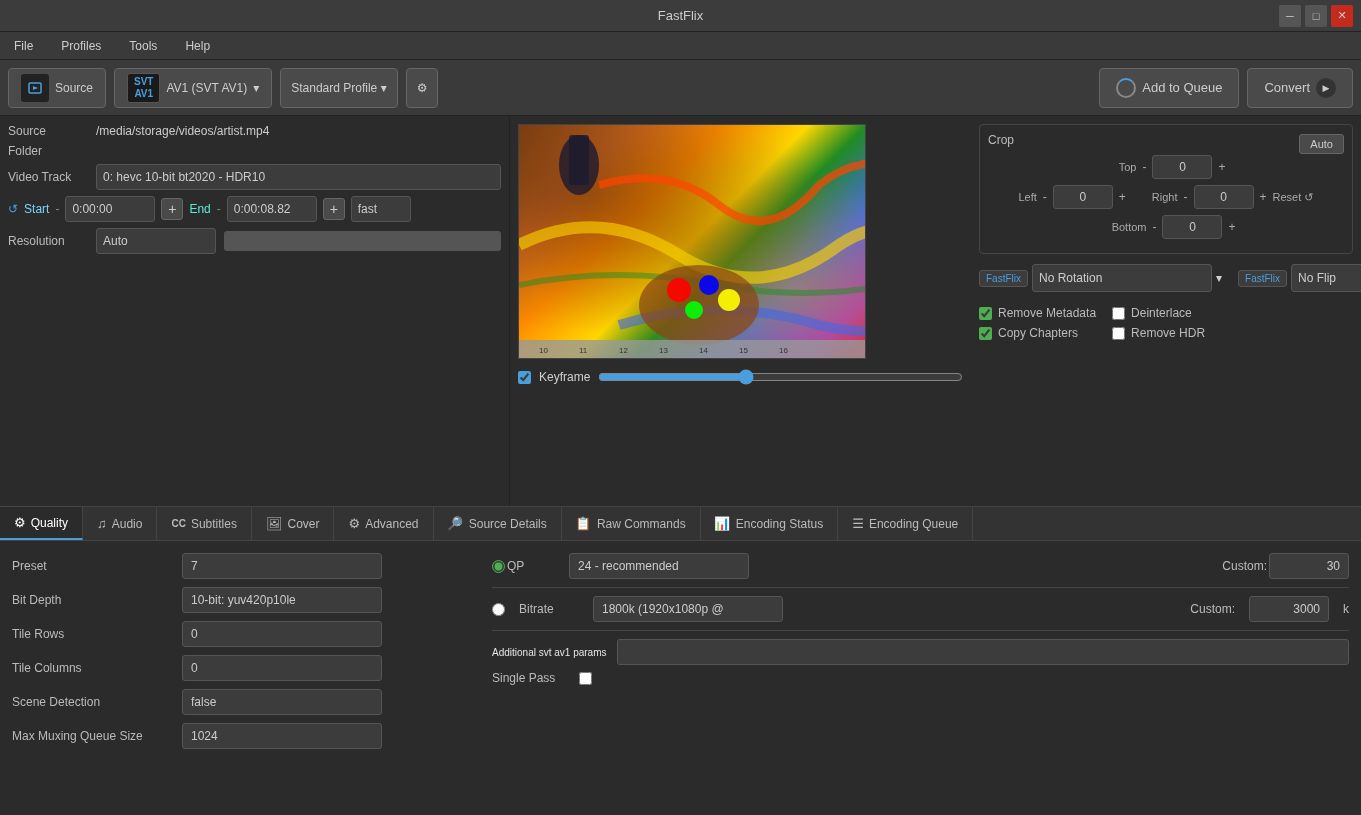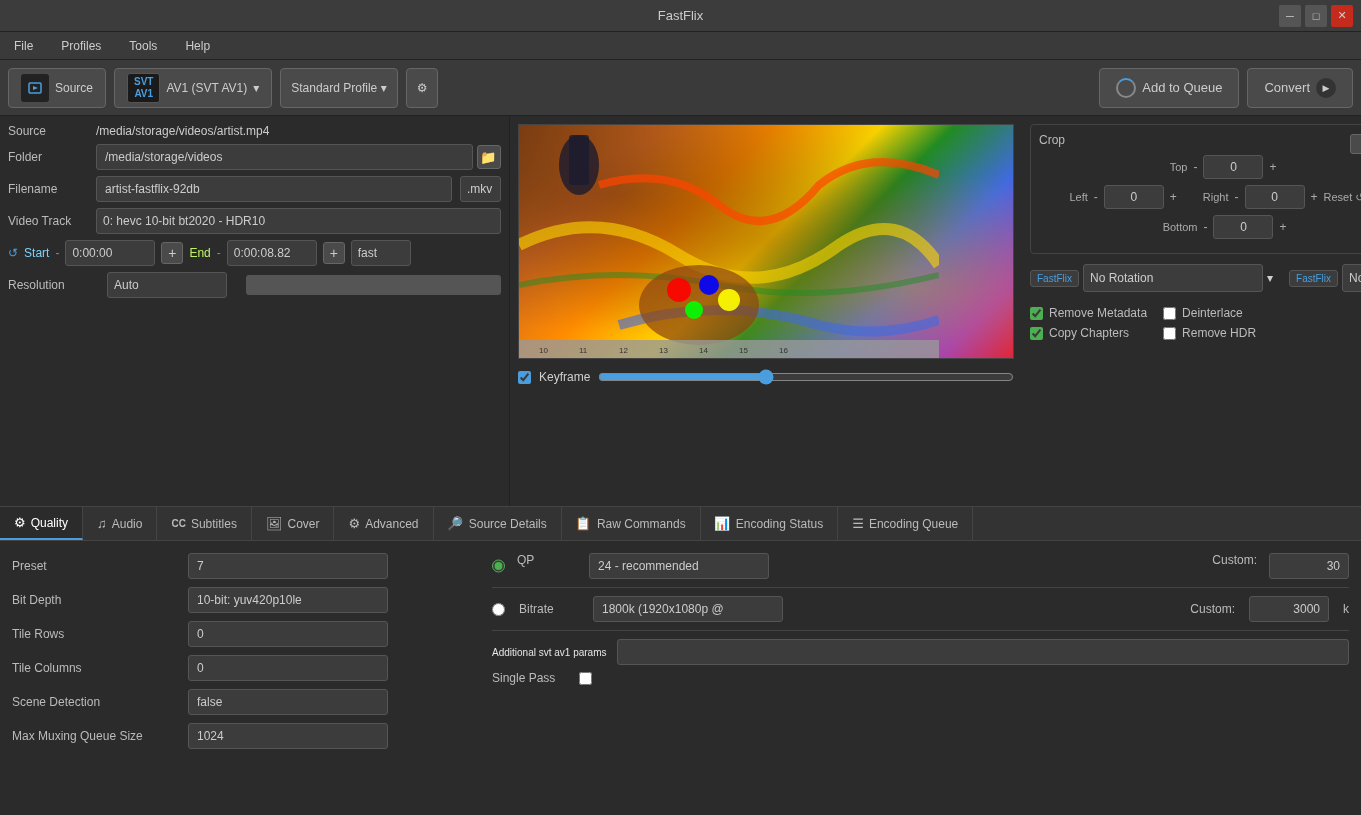--- a/index.html
+++ b/index.html
@@ -245,21 +245,21 @@
       font-size: 14px;
       display: flex; align-items: center; justify-content: center;
     }
     .start-icon {
       color: #4a9ede;
       cursor: pointer;
     }
     .resolution-row {
       display: flex;
       align-items: center;
-      gap: 19px;
+      gap: 8px;
     }
     .res-select {
       background: #3c3c3c;
       border: 1px solid #555;
       color: #ccc;
       border-radius: 3px;
       padding: 3px 6px;
       font-size: 12px;
       height: 26px;
       width: 120px;
@@ -273,21 +273,21 @@
 
     
     .center-panel {
       flex: 1;
       display: flex;
       flex-direction: column;
       padding: 8px;
       gap: 6px;
     }
     .video-preview {
-      width: 496px;
+      width: 348px;
       height: 235px;
       background: #111;
       border: 1px solid #444;
       position: relative;
       overflow: hidden;
     }
     .keyframe-row {
       display: flex;
       align-items: center;
       gap: 8px;
@@ -501,21 +501,21 @@
       height: 390px;
     }
     .bottom-panel {
       flex: 1;
       display: flex;
       flex-direction: column;
     }
     .q-row {
       display: flex;
       align-items: center;
-      gap: 16px;
+      gap: 10px;
       margin-bottom: 8px;
     }
     .q-row-label {
       width: 160px;
       color: #bbb;
       font-size: 12px;
     }
 
     
     .painting-preview {
@@ -602,49 +602,37 @@
 
     <div class="left-panel">
 
       <div class="field-row">
         <span class="field-label">Source</span>
         <span class="field-value">/media/storage/videos/artist.mp4</span>
       </div>
 
       <div class="field-row">
         <span class="field-label">Folder</span>
-        <div class="folder-row">
-          <input type="text" class="text-input text-input-wide" value="/media/storage/videos" style="">
-          <button class="folder-icon-btn">📁</button>
-        </div>
-      </div>
-
-      <div class="field-row">
-        <span class="field-label">Filename</span>
-        <input type="text" class="text-input" style="flex: 1 1 0%;" value="artist-fastflix-92db">
-        <select class="ext-select">
-          <option>.mkv</option>
-          <option>.mp4</option>
-        </select>
-      </div>
+      </div>
+
 
       <div class="field-row">
         <span class="field-label">Video Track</span>
         <select class="select-input" style="flex:1;">
           <option>0: hevc 10-bit bt2020 - HDR10</option>
         </select>
       </div>
 
       <div class="time-row">
         <span class="start-icon">↺</span>
         <span style="color:#7dd3fc;">Start</span>
         <span style="color:#888;">-</span>
         <input type="text" class="time-input" value="0:00:00" style="">
         <button class="plus-btn">+</button>
-        <span style="color:#bef264;">End</span>
+        <span style="color:#5eead4;">End</span>
         <span style="color:#888;">-</span>
         <input type="text" class="time-input" value="0:00:08.82" style="">
         <button class="plus-btn">+</button>
         <select class="select-input" style="width:60px;">
           <option>fast</option>
           <option>exact</option>
         </select>
       </div>
 
       <div class="resolution-row">
@@ -869,21 +857,21 @@
             <span class="q-row-label">Max Muxing Queue Size</span>
             <select class="q-select">
               <option>1024</option>
               <option>512</option><option>2048</option><option>4096</option>
             </select>
           </div>
         </div>
 
         <div style="flex:1;padding-left:20px;">
 
-          <div style="display:flex;gap:12px;margin-bottom:0;">
+          <div style="display:flex;align-items:center;gap:2px;margin-bottom:0;">
             <input type="radio" name="quality_mode" class="radio-green" checked="" style="">
             <span style="color:#bbb;font-size:12px;width:60px;">QP</span>
             <select class="qp-select">
               <option>24 - recommended</option>
               <option>18</option><option>20</option><option>28</option><option>32</option>
             </select>
             <div style="flex:1;"></div>
             <span style="color:#bbb;font-size:12px;">Custom:</span>
             <input type="text" class="custom-input" value="30" style="">
           </div>

